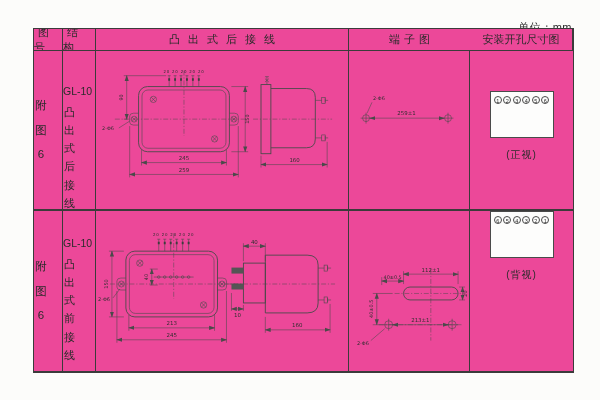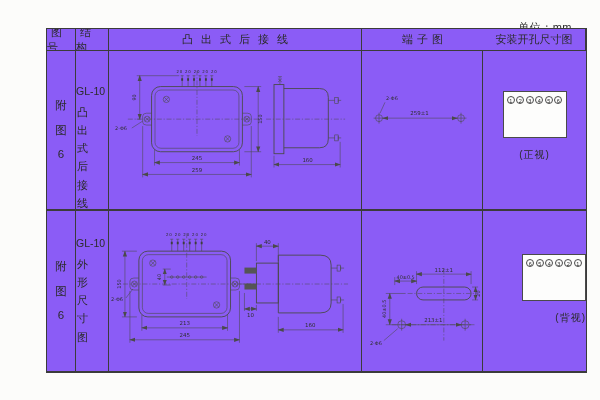--- a/index.html
+++ b/index.html
@@ -3,53 +3,53 @@
 <meta charset="utf-8">
 <style>
   html,body{margin:0;padding:0;}
   body{
     width:600px;height:400px;position:relative;overflow:hidden;
     background:#fcfcfa;color:#2b2b2b;
     font-family:"Liberation Sans","DejaVu Sans",sans-serif;
   }
   .unit-label{position:absolute;top:20px;right:28px;font-size:11px;letter-spacing:.5px;text-decoration:underline;}
   .sheet-table{
-    position:absolute;left:46px;top:28px;width:539px;
+    position:absolute;left:33px;top:28px;width:539px;
     display:grid;grid-template-columns:29px 33px 253px 121px 103px;
     grid-template-rows:22px 160px 160px;
-    border:1px solid #3b3b3b;border-bottom-width:2px;background:#8b5cf6;
+    border:1px solid #3b3b3b;border-bottom-width:2px;background:#ec4899;
   }
   .cell{border-right:1px solid #3b3b3b;border-bottom:1px solid #3b3b3b;
     box-sizing:border-box;position:relative;overflow:hidden;}
   .cell.c5{border-right:none;}
   .cell.r1{border-bottom-width:2px;}
   .cell.r2{border-bottom:none;}
   .hcell{display:flex;align-items:center;justify-content:center;font-size:11px;}
   .ls-mid{letter-spacing:4px;text-indent:4px;}
   .ls-wide{letter-spacing:8px;text-indent:8px;}
-  .figcell{display:flex;align-items:center;justify-content:center;}
+  .figcell{display:flex;align-items:center;justify-content:flex-start;}
   .fig-stack{width:14px;font-size:11.5px;line-height:2.15;text-align:center;word-break:break-all;}
   .structcell{display:flex;flex-direction:column;align-items:flex-start;}
   .structcell.r1{padding-top:34px;}
   .structcell.r2{padding-top:26px;}
   .model{font-size:10.5px;margin-bottom:6px;white-space:nowrap;}
   .struct-stack{width:13px;font-size:11px;line-height:1.65;text-align:center;word-break:break-all;}
   .drawcell svg{position:absolute;left:0;top:0;width:100%;height:100%;}
   .ol{stroke:#4a4a4a;stroke-width:.9;fill:none;}
   .tl{stroke:#4a4a4a;stroke-width:.6;fill:none;}
   .dl{stroke:#4a4a4a;stroke-width:.55;fill:none;}
   .cl{stroke:#4a4a4a;stroke-width:.5;fill:none;stroke-dasharray:5 1.8 1.2 1.8;}
   .pinbar{stroke:#3d3d3d;stroke-width:1.9;fill:none;}
   .solid{fill:#555;stroke:none;}
   svg text{fill:#2f2f2f;font-size:5.5px;font-family:"DejaVu Sans",sans-serif;}
   svg text.tiny{font-size:4px;letter-spacing:.8px;}
   svg text.rot{font-size:5px;}
   .termcell{display:flex;flex-direction:column;align-items:center;}
   .termcell.r1{padding-top:40px;}
-  .termcell.r2{padding-top:43px;align-items:flex-end;}
+  .termcell.r2{}
   .term-box{width:62px;height:45px;border:1px solid #4a4a4a;display:flex;justify-content:center;background:#fdfdfc;}
   .term-circles{display:flex;gap:1.5px;margin-top:4px;height:9px;}
   .t-circle{width:8px;height:8px;border:1px solid #4a4a4a;border-radius:50%;
     font-size:5.5px;line-height:8px;text-align:center;box-sizing:border-box;}
   .term-caption{font-size:10px;margin-top:10px;letter-spacing:1px;}
 </style>
 </head>
 <body>
 
 <svg width="0" height="0" style="position:absolute">
@@ -164,21 +164,21 @@
     </div>
     <div class="term-caption">(正视)</div>
   </div>
 
   <div class="cell figcell c1 r2">
     <div class="fig-stack">附图6</div>
   </div>
 
   <div class="cell structcell c2 r2">
     <div class="model">GL-10</div>
-    <div class="struct-stack">外形尺寸图</div>
+    <div class="struct-stack">凸出式前接线</div>
   </div>
 
   <div class="cell drawcell c3 r2">
     <svg viewBox="0 0 253 160">
 
       <path class="cl" d="M14,73 H142"></path>
       <path class="cl" d="M78,22 V88"></path>
 
       <rect class="ol" x="30" y="40" width="92" height="66" rx="9"></rect>
       <rect class="tl" x="33.5" y="43.5" width="85" height="59" rx="6"></rect>

